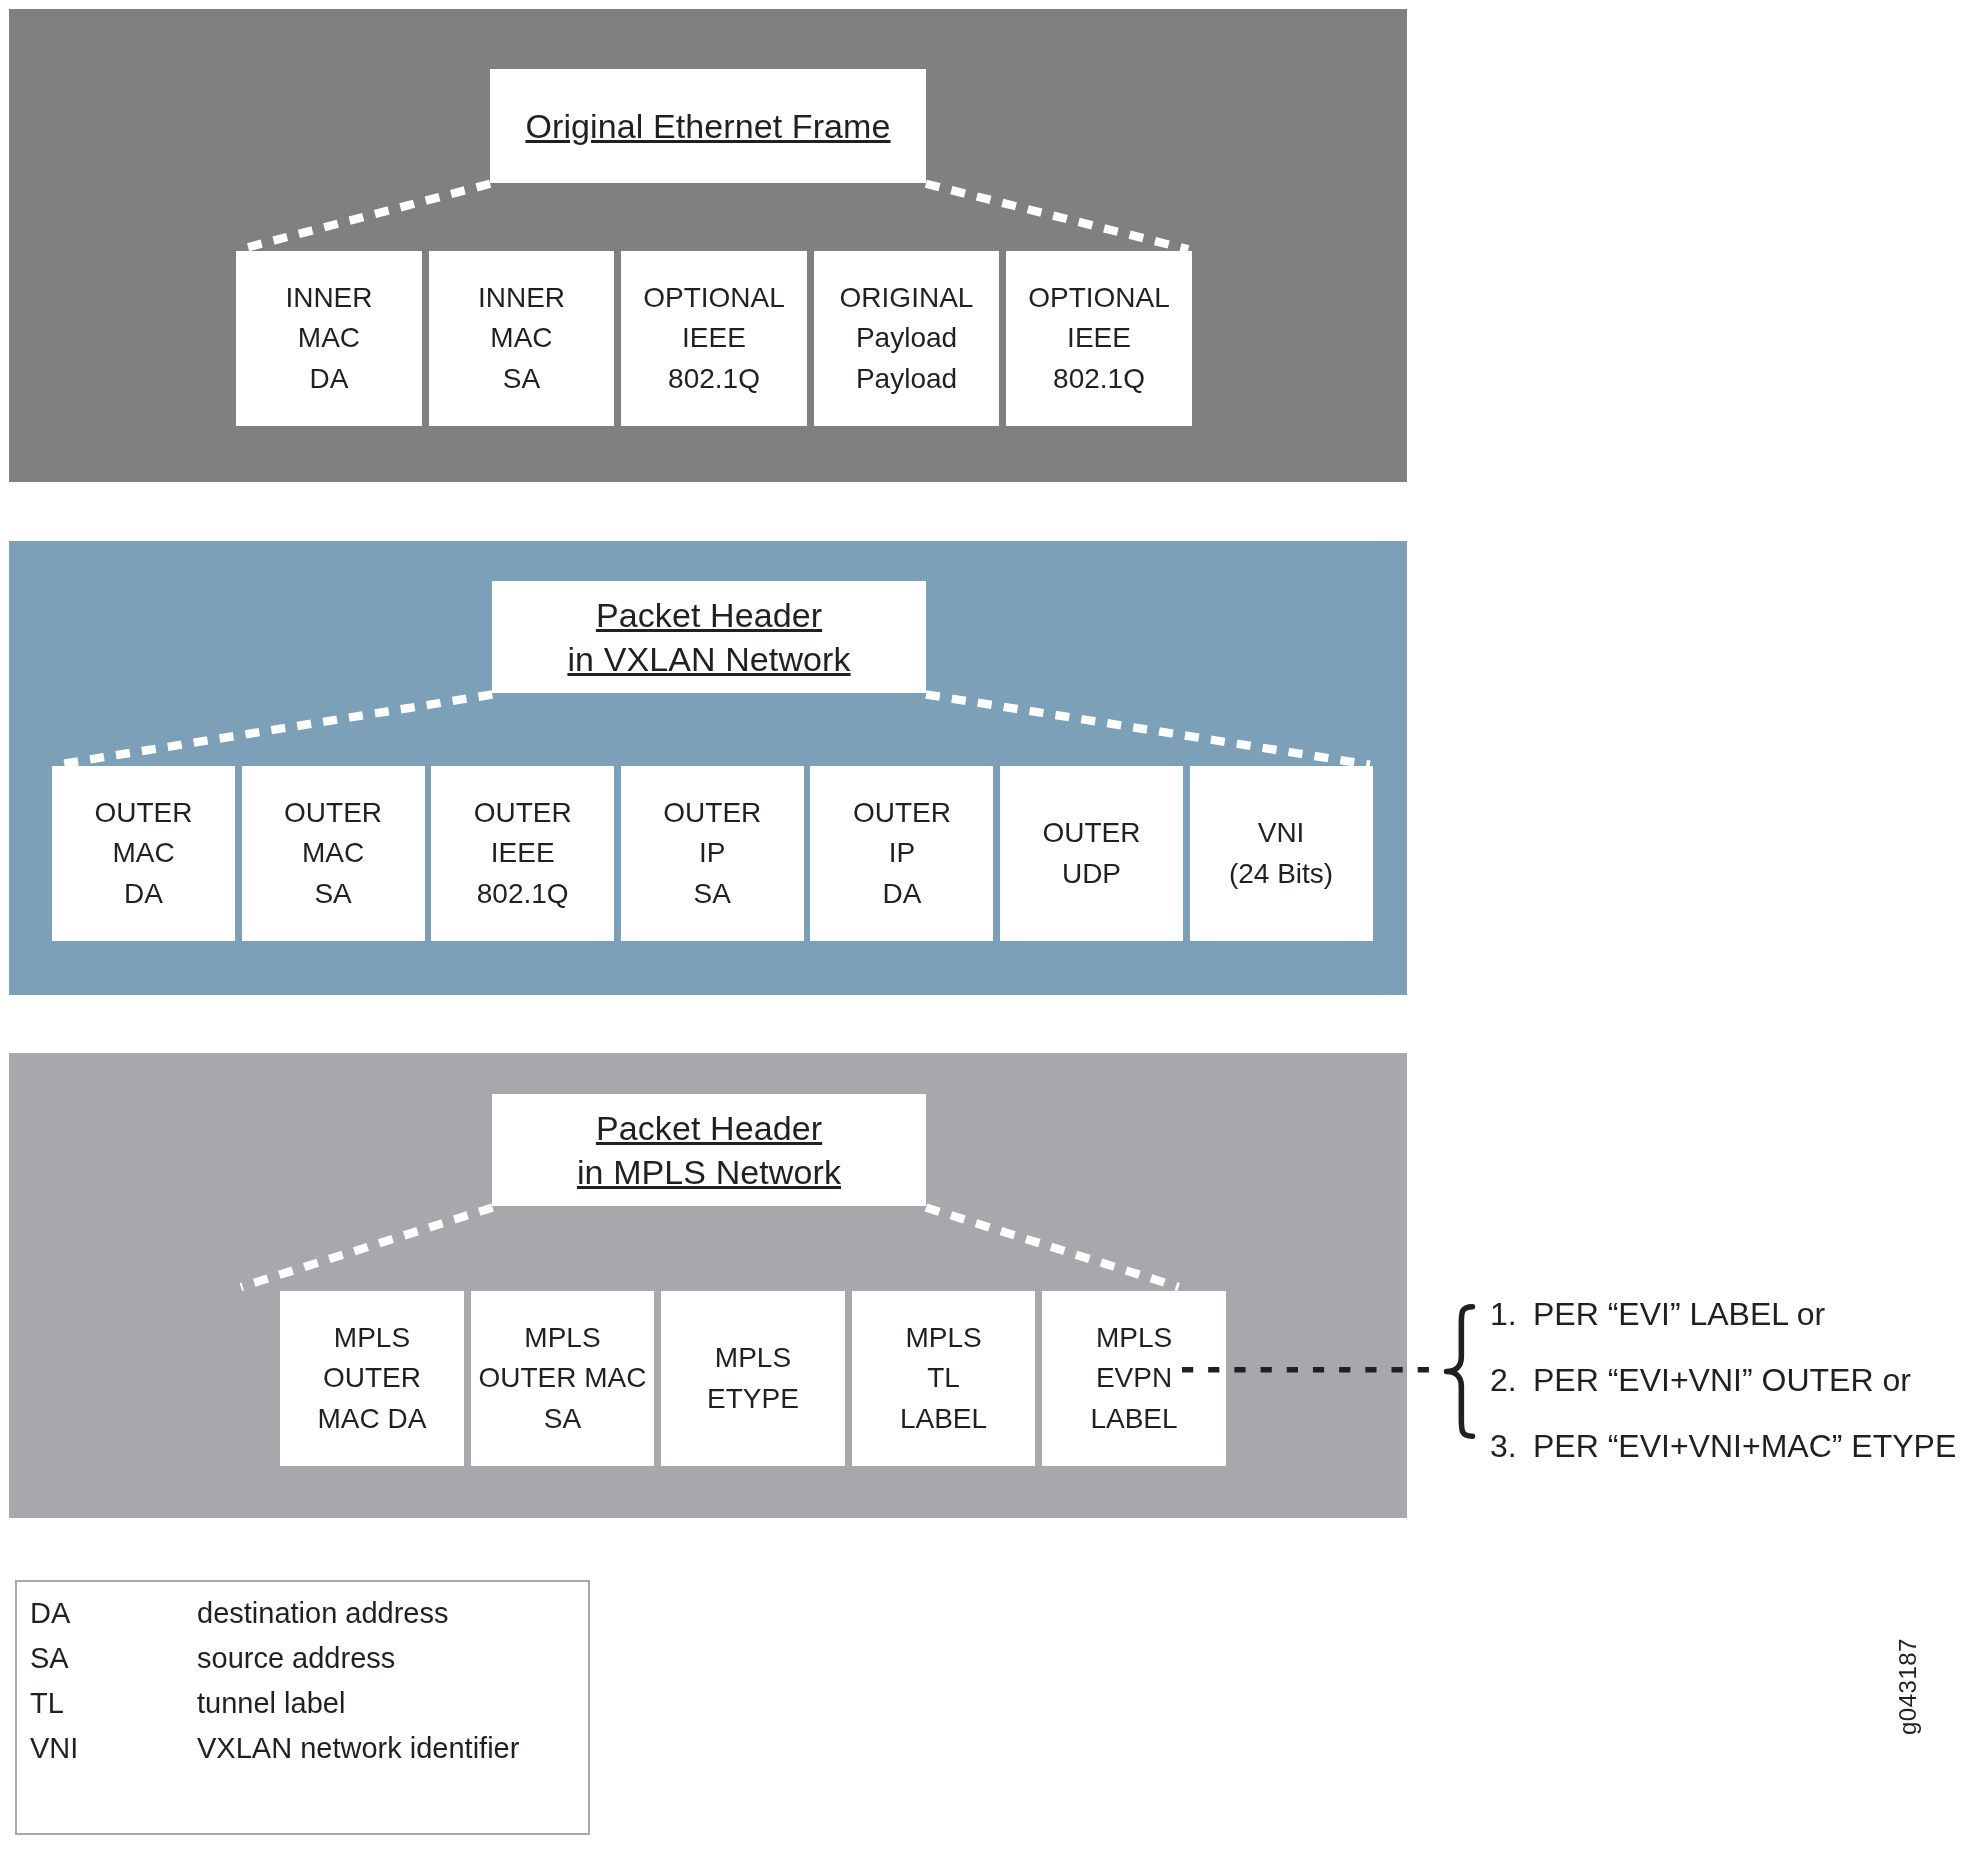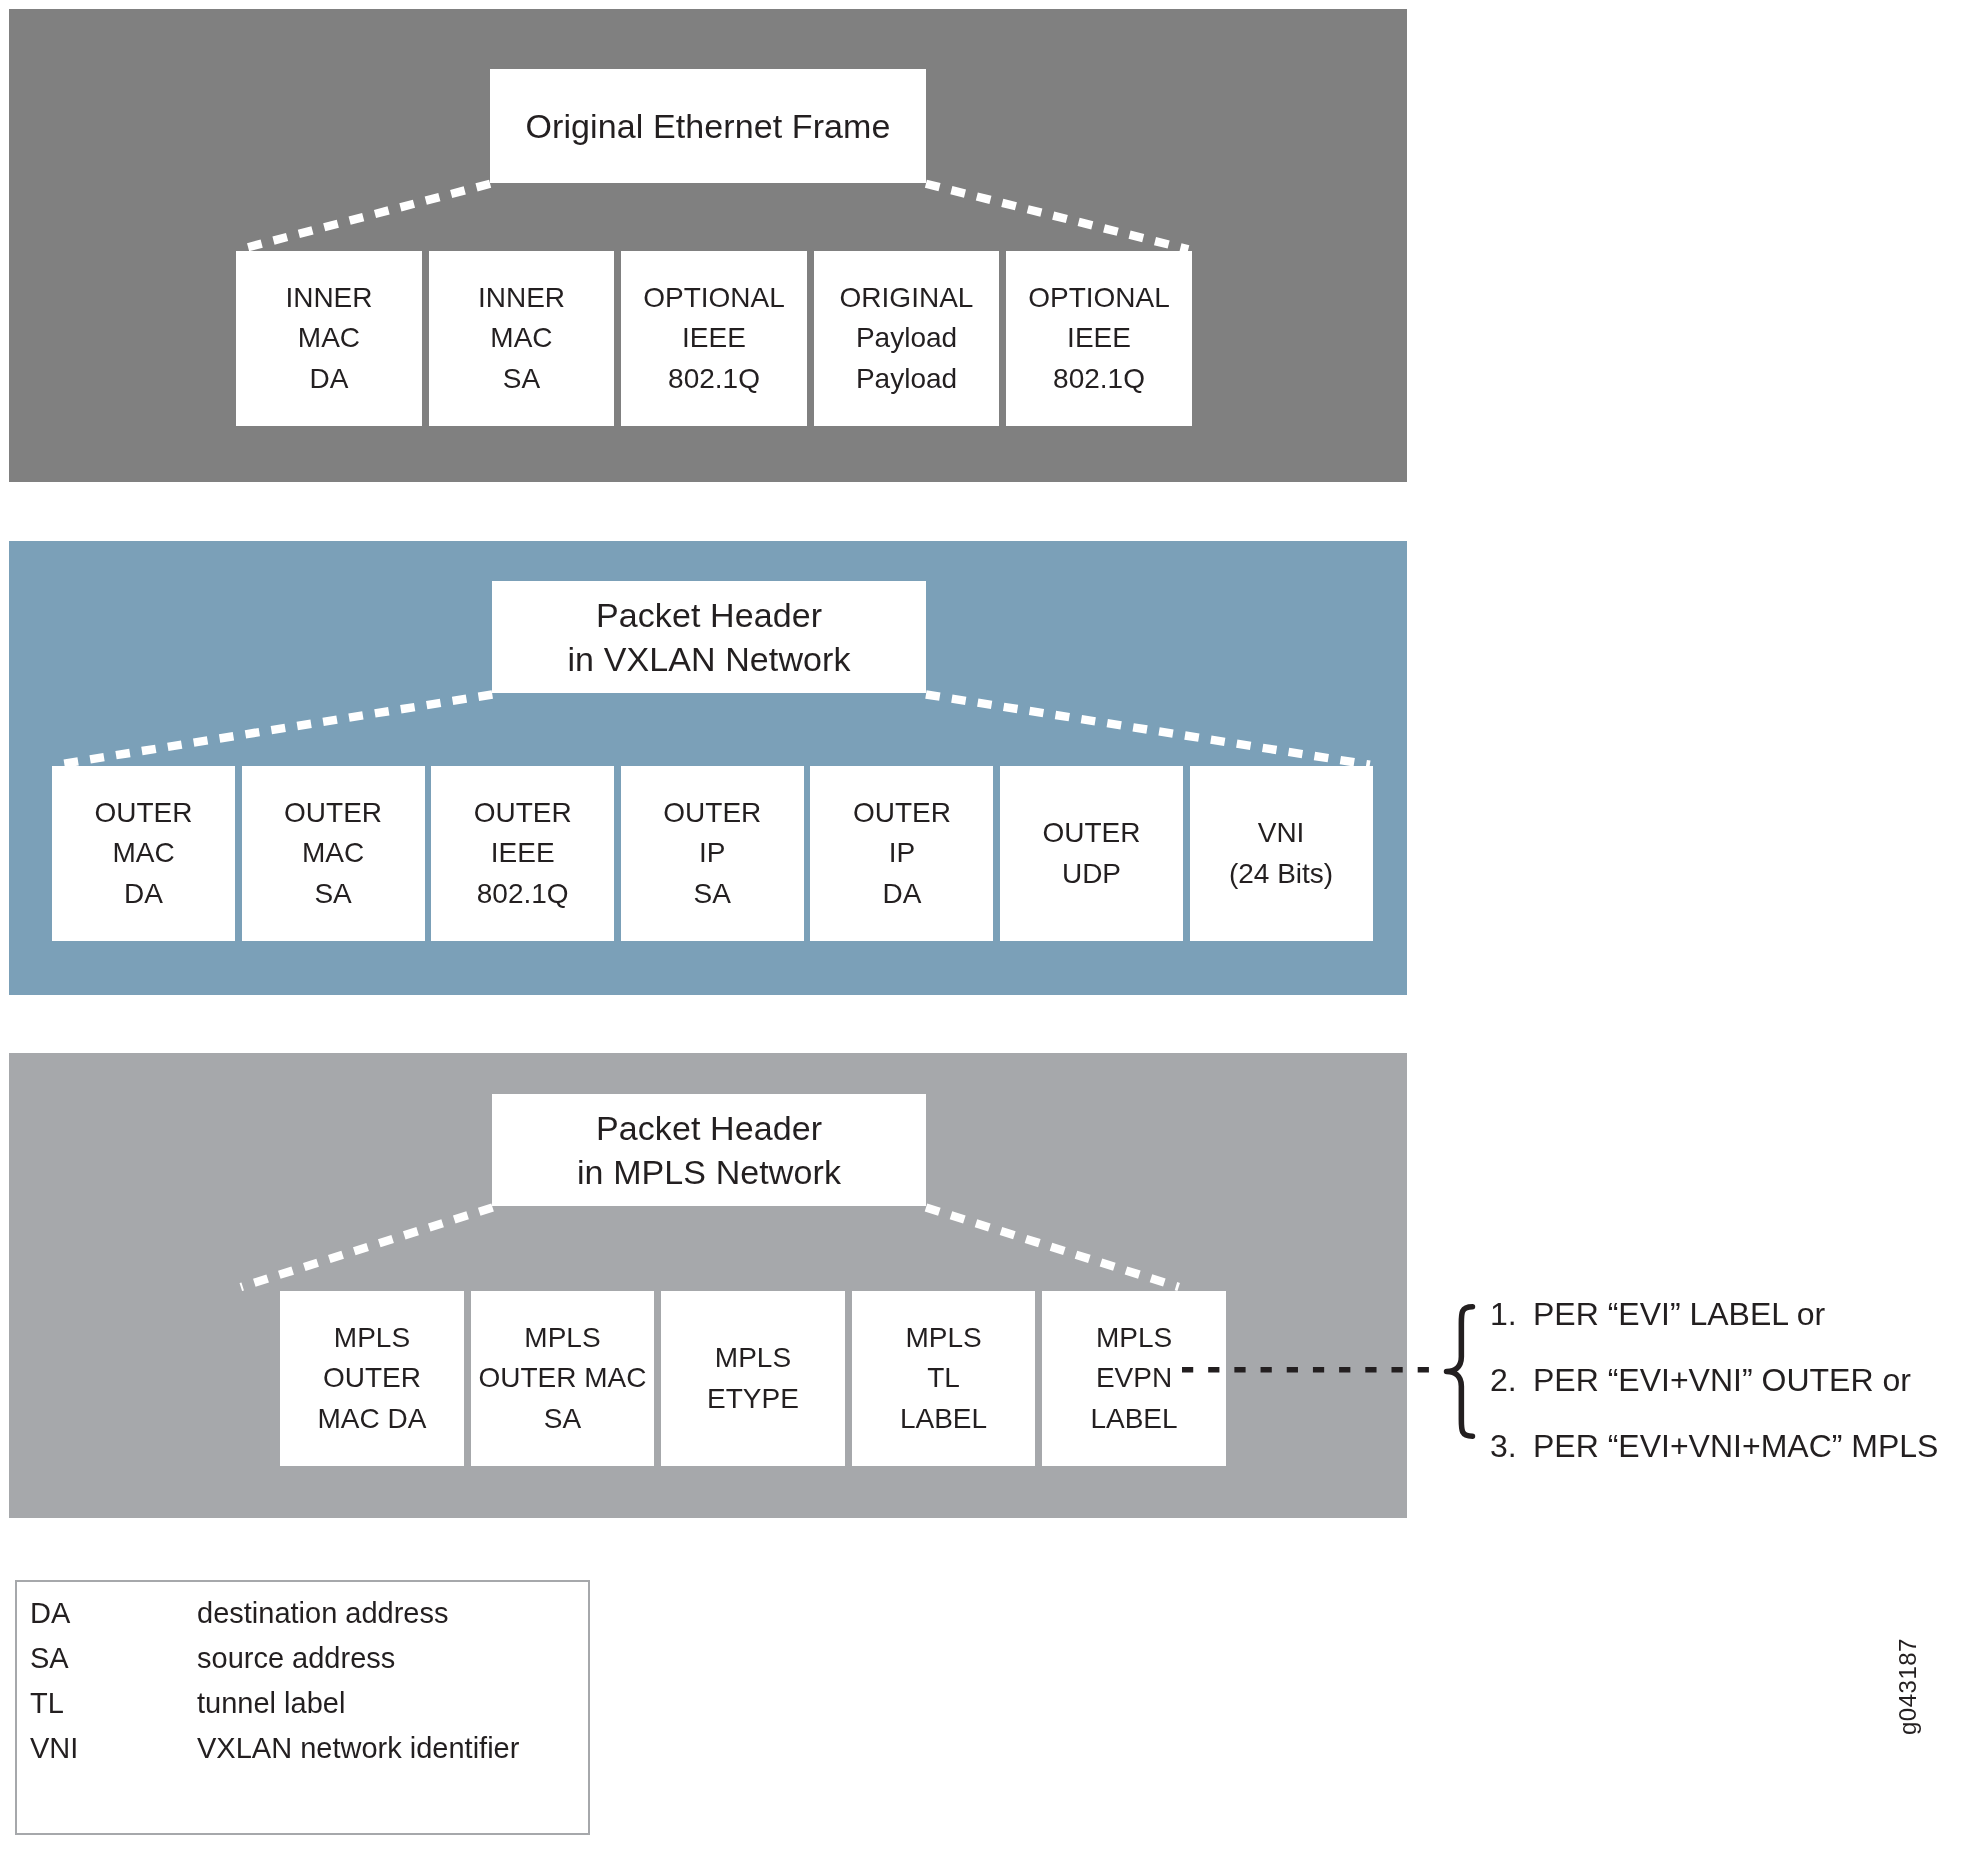--- a/index.html
+++ b/index.html
@@ -38,20 +38,21 @@
     background: #ffffff;
     display: flex;
     flex-direction: column;
     align-items: center;
     justify-content: center;
     text-align: center;
     line-height: 1.30;
     font-size: 34px;
     color: #231f20;
     letter-spacing: 0.1px;
+    text-decoration: underline;
   }
   .hdr-1 { left: 490px; top: 69px;   width: 436px; height: 114px; }
   .hdr-2 { left: 492px; top: 581px;  width: 434px; height: 112px; }
   .hdr-3 { left: 492px; top: 1094px; width: 434px; height: 112px; }
 
   
   .funnel { position: absolute; overflow: visible; pointer-events: none; }
   .funnel line {
     stroke: #ffffff;
     stroke-width: 9;
@@ -310,21 +311,21 @@
     <div class="note-row">
       <span class="note-num">1.</span>
       <span class="note-txt">PER “EVI” LABEL or</span>
     </div>
     <div class="note-row">
       <span class="note-num">2.</span>
       <span class="note-txt">PER “EVI+VNI”  OUTER or</span>
     </div>
     <div class="note-row">
       <span class="note-num">3.</span>
-      <span class="note-txt">PER “EVI+VNI+MAC” MPLS</span>
+      <span class="note-txt">PER “EVI+VNI+MAC” ETYPE</span>
     </div>
   </div>
 
   <div class="legend">
     <div class="legend-row">
       <span class="legend-term">DA</span>
       <span class="legend-def">destination address</span>
     </div>
     <div class="legend-row">
       <span class="legend-term">SA</span>

